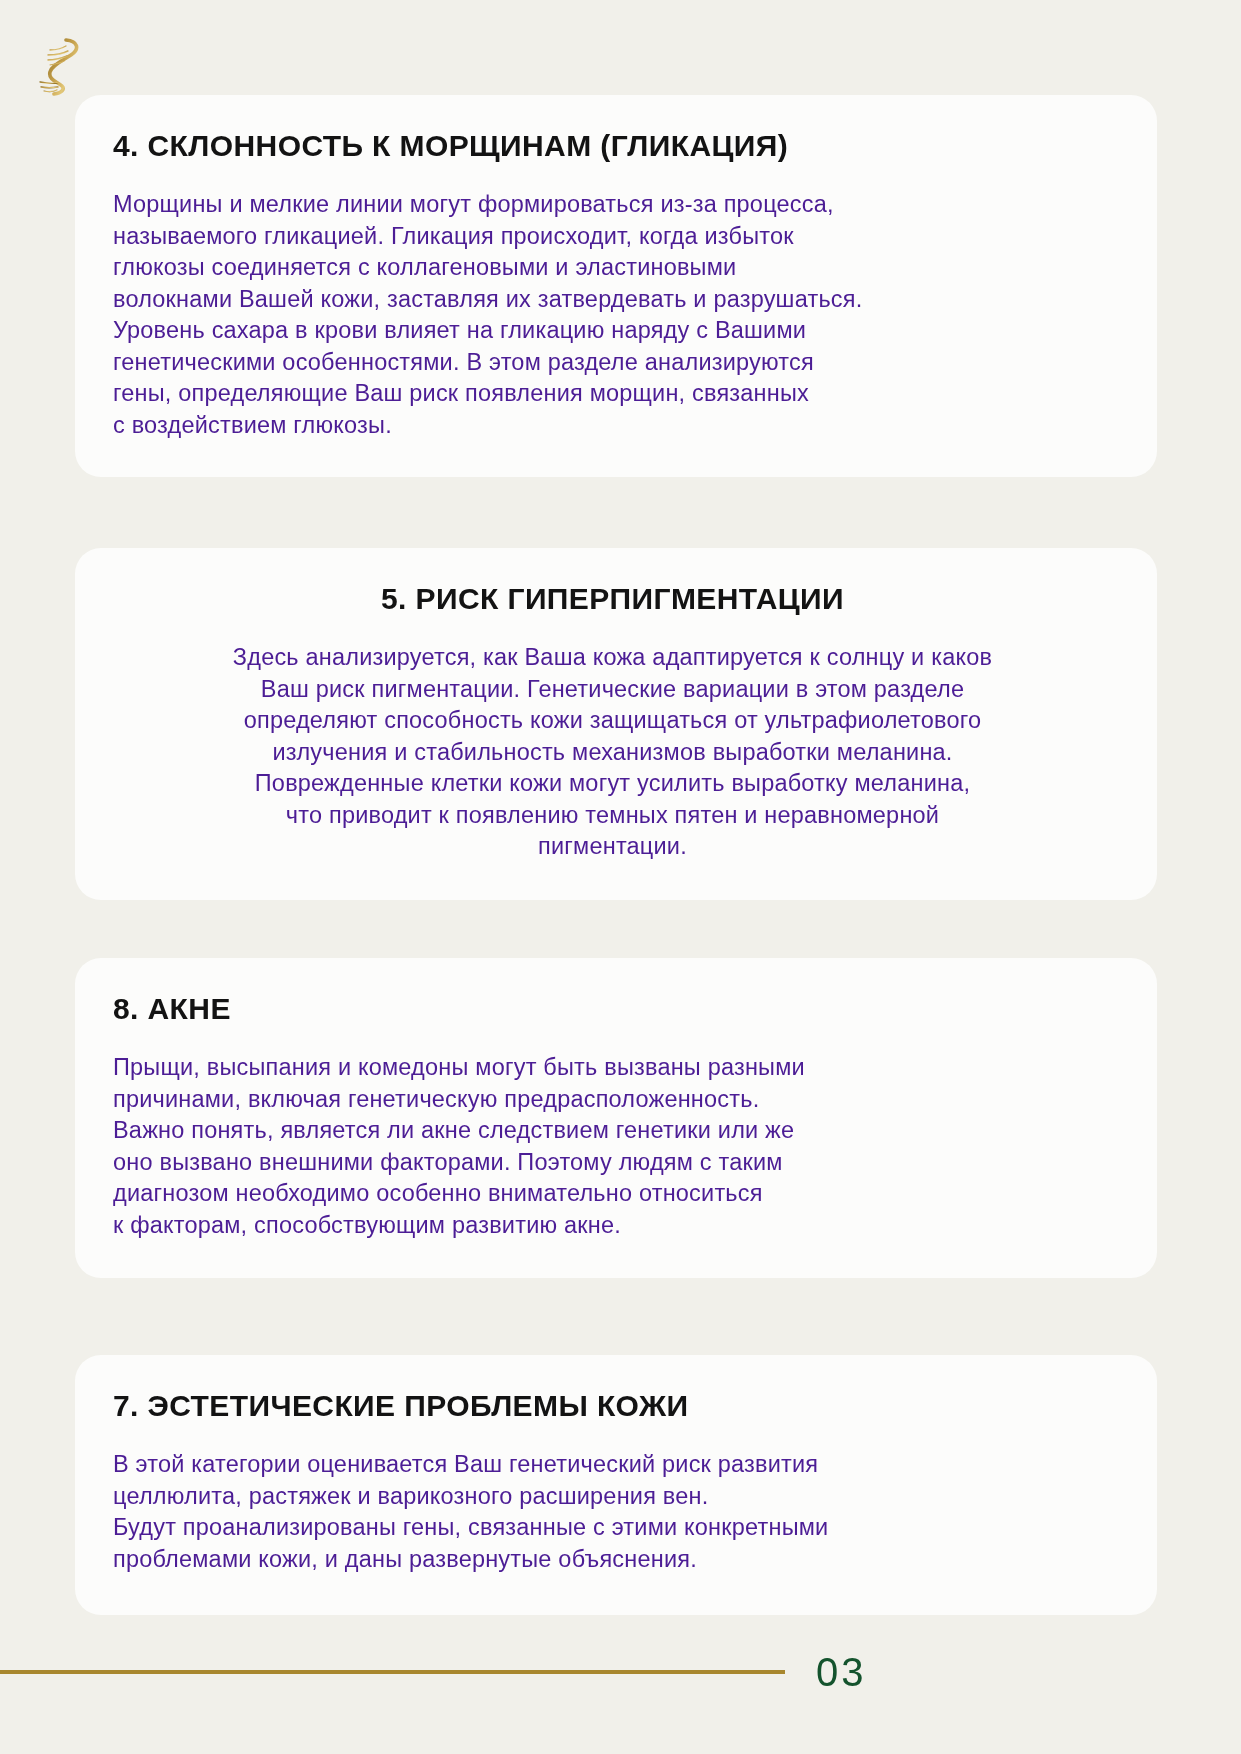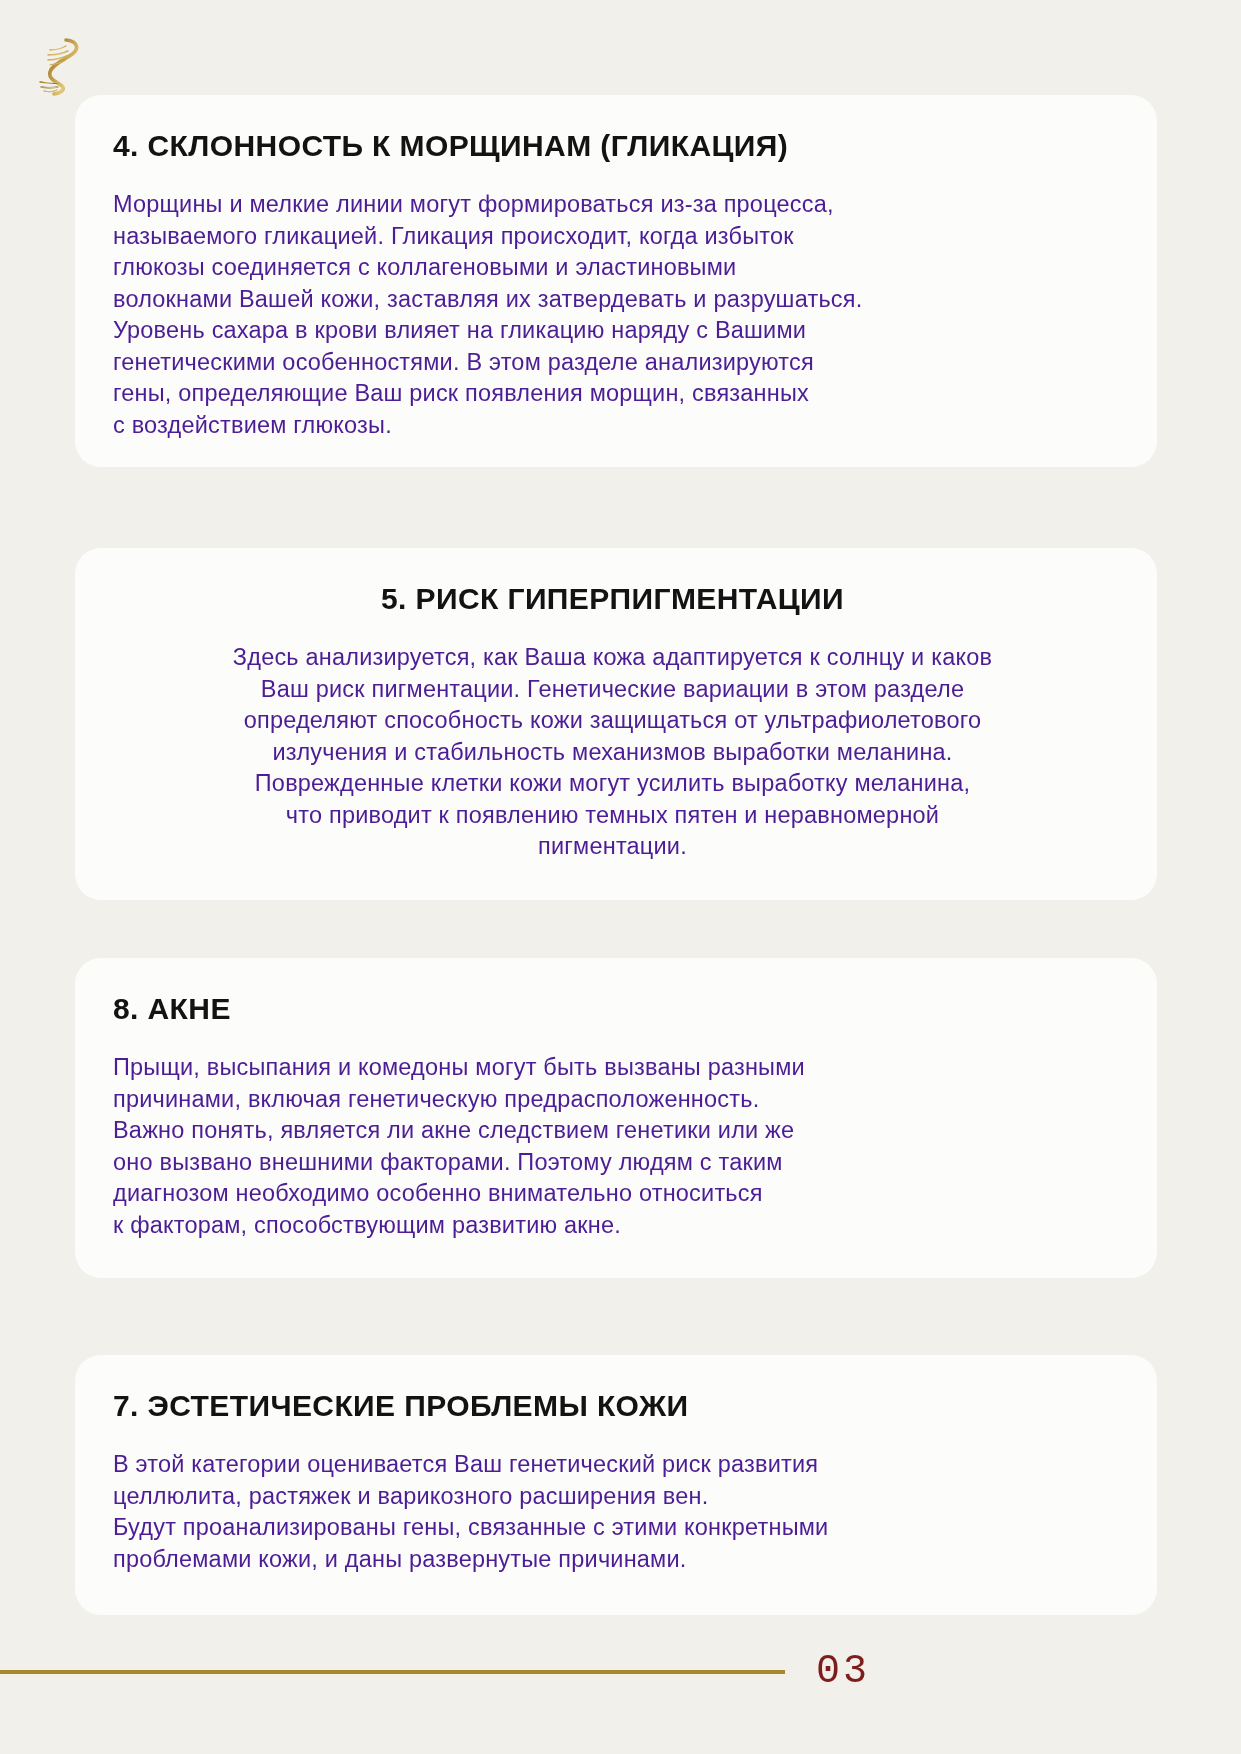--- a/index.html
+++ b/index.html
@@ -25,21 +25,21 @@
     width: 46px;
     height: 58px;
   }
   .card {
     position: absolute;
     left: 75px;
     width: 1082px;
     background: #FCFCFB;
     border-radius: 26px;
     box-sizing: border-box;
-    padding: 32px 45px 26px 38px;
+    padding: 32px 45px 36px 38px;
   }
   .card-1 { top: 95px;  min-height: 360px; }
   .card-2 { top: 548px; min-height: 352px; text-align: center; }
   .card-3 { top: 958px; min-height: 320px; }
   .card-4 { top: 1355px; min-height: 260px; }
   .card-title {
     margin: 0 0 24px 0;
     font-size: 30px;
     line-height: 38px;
     font-weight: 700;
@@ -63,22 +63,21 @@
     background: #A8872E;
   }
   .page-number {
     position: absolute;
     left: 816px;
     top: 1652px;
     font-size: 40px;
     line-height: 40px;
     font-weight: 300;
     letter-spacing: 3px;
-    color: #7f1d1d;
-    font-family: Liberation Mono, monospace;
+    color: #14532d;
   }
 </style>
 </head>
 <body>
 
 <div class="page">
 
   <svg class="logo" viewBox="0 0 46 58" xmlns="http://www.w3.org/2000/svg" aria-hidden="true">
     <defs>
       <linearGradient id="goldGrad" x1="0" y1="0" x2="1" y2="1">
@@ -132,19 +131,19 @@
 оно вызвано внешними факторами. Поэтому людям с таким
 диагнозом необходимо особенно внимательно относиться
 к факторам, способствующим развитию акне.</p>
   </section>
 
   <section class="card card-4">
     <h2 class="card-title">7. ЭСТЕТИЧЕСКИЕ ПРОБЛЕМЫ КОЖИ</h2>
     <p class="card-body">В этой категории оценивается Ваш генетический риск развития
 целлюлита, растяжек и варикозного расширения вен.
 Будут проанализированы гены, связанные с этими конкретными
-проблемами кожи, и даны развернутые причинами.</p>
+проблемами кожи, и даны развернутые объяснения.</p>
   </section>
 
   <div class="footer-line"></div>
   <div class="page-number">03</div>
 
 </div>
 
 </body></html>

